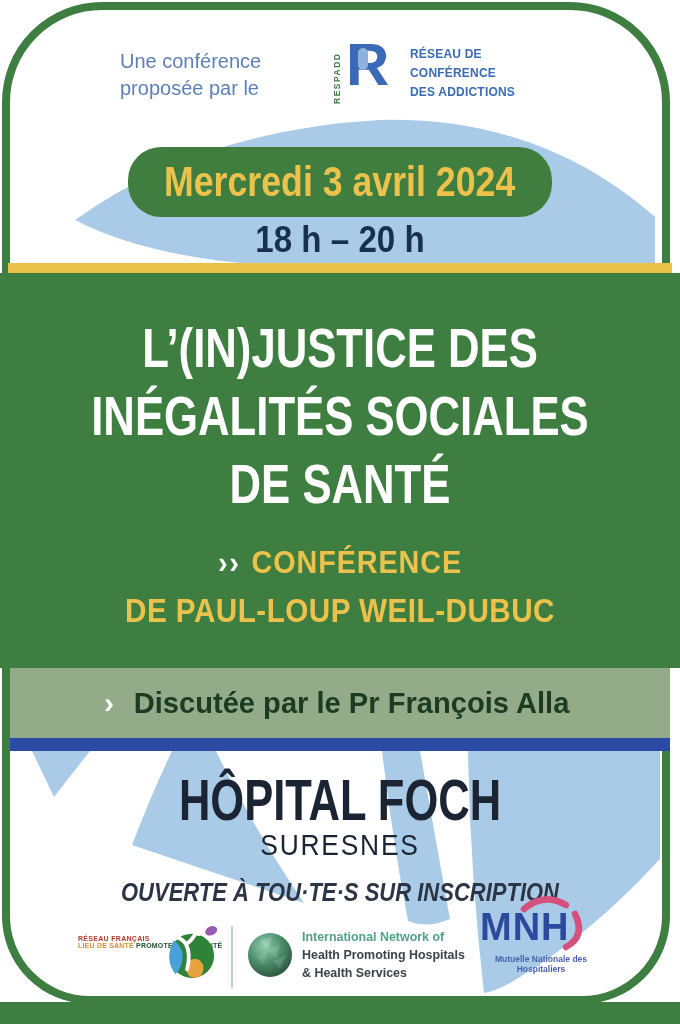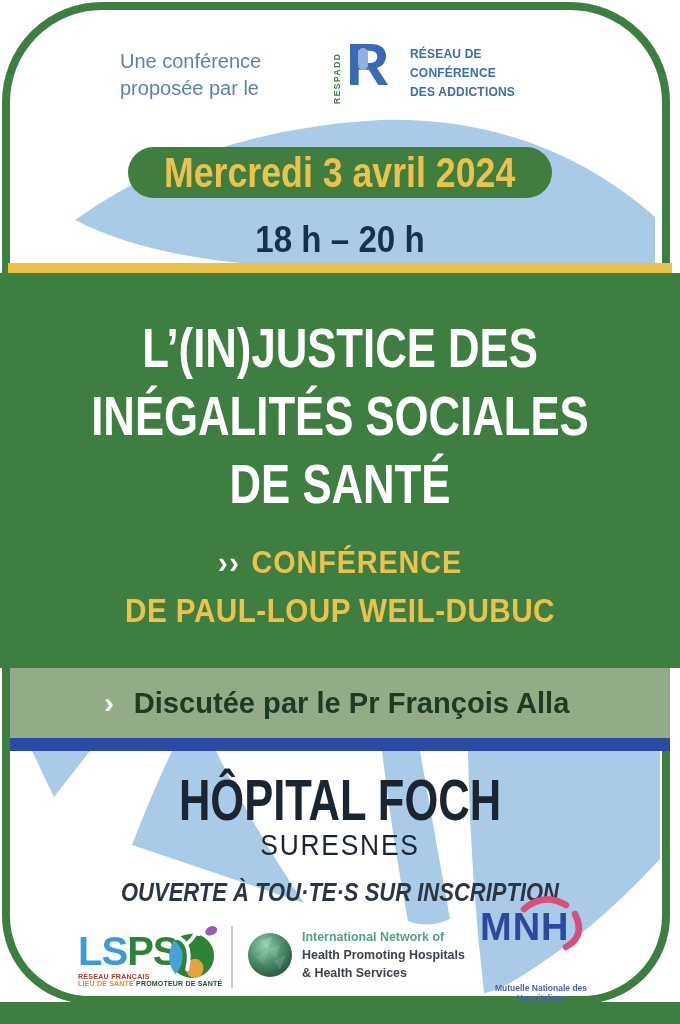--- a/index.html
+++ b/index.html
@@ -18,21 +18,21 @@
   .respadd{position:absolute;left:332px;top:42px;width:210px;height:66px;}
   .respadd-vert{position:absolute;left:0;top:4px;height:58px;writing-mode:vertical-rl;
                 transform:rotate(180deg);font-size:8.5px;font-weight:700;letter-spacing:1.5px;
                 color:#3f7e41;}
   .respadd-r{position:absolute;left:14px;top:-8px;width:52px;height:62px;}
   .r-letter{font-size:60px;font-weight:900;color:#3a6ab5;letter-spacing:-2px;line-height:62px;}
   .r-pill{position:absolute;left:12px;top:14px;width:10px;height:22px;border-radius:6px;background:#8fb2dd;}
   .respadd-name{position:absolute;left:78px;top:3px;color:#3a6cb4;font-size:12px;
                 font-weight:700;line-height:19px;letter-spacing:0.2px;}
 
-  .date-pill{position:absolute;left:128px;top:147px;width:424px;height:51px;border-radius:33px;
+  .date-pill{position:absolute;left:128px;top:147px;width:424px;height:70px;border-radius:33px;
              background:#3f7e3f;display:flex;align-items:center;justify-content:center;}
   .date-text{color:#ecc24d;font-size:42px;font-weight:700;transform:scaleX(0.85);white-space:nowrap;}
   .time-text{position:absolute;left:0;right:0;top:219px;text-align:center;color:#17304d;
              font-size:36px;font-weight:700;transform:scaleX(0.92);}
 
   .yellow-bar{position:absolute;left:8px;right:8px;top:263px;height:10px;background:#e9c149;}
 
   
   .green-band{position:absolute;left:0;top:273px;width:680px;height:395px;background:#3f7e41;}
   .main-title{position:absolute;left:0;right:0;top:314px;text-align:center;color:#ffffff;
@@ -68,21 +68,21 @@
   .lsps-sub2 .org{color:#d98c2b;} .lsps-sub2 .drk{color:#20502c;}
   .lsps-icon{position:absolute;left:163px;top:922px;}
   .logo-divider{position:absolute;left:231px;top:926px;width:2px;height:62px;background:#c2cbd2;}
   .hph{position:absolute;left:246px;top:926px;}
   .hph-globe{position:absolute;left:0;top:5px;}
   .hph-text{position:absolute;left:56px;top:2px;font-size:13.5px;line-height:18px;font-weight:600;
             transform:scaleX(0.92);transform-origin:left center;white-space:nowrap;}
   .hph-l1{color:#53a184;} .hph-l23{color:#3c434b;font-weight:700;}
   .mnh{position:absolute;left:476px;top:896px;width:130px;}
   .mnh-sub{position:absolute;left:-6px;top:58px;width:142px;text-align:center;color:#4a5fae;
-           font-size:8.5px;font-weight:600;margin-top:29px;}
+           font-size:8.5px;font-weight:600;}
 </style>
 </head>
 <body>
 
 <div class="poster">
 
   <svg class="abs" style="left:0;top:112px;" width="680" height="152" viewBox="0 0 680 152">
     <path d="M75,108 Q200,18 380,8 Q540,4 655,105 L655,152 L250,152 Q140,142 75,108 Z" fill="#a9cbe8"></path>
   </svg>
   <svg class="abs" style="left:0;top:751px;" width="680" height="250" viewBox="0 0 680 250">
@@ -134,23 +134,20 @@
     <span class="disc-chevron">›</span>
     <span class="disc-text">Discutée par le Pr François Alla</span>
   </div>
   <div class="blue-bar"></div>
 
   <div class="venue-name">HÔPITAL FOCH</div>
   <div class="venue-city">SURESNES</div>
   <div class="reg-note">OUVERTE À TOU·TE·S SUR INSCRIPTION</div>
 
   <div class="lsps">
-    <div class="lsps-acronym">
-      <span class="lsps-blue">LS</span><span class="lsps-green">PS</span>
-    </div>
     <div class="lsps-sub1">RÉSEAU FRANÇAIS</div>
     <div class="lsps-sub2">
       <span class="org">LIEU DE SANTÉ </span><span class="drk">PROMOTEUR DE SANTÉ</span>
     </div>
   </div>
   <svg class="lsps-icon" width="54" height="60" viewBox="0 0 56 60">
     <ellipse cx="30" cy="34" rx="23" ry="23" fill="#2f8338"></ellipse>
     <path d="M11,18 Q1,38 13,53 Q22,44 20,30 Q17,21 11,18 Z" fill="#4aa0d8"></path>
     <ellipse cx="33" cy="47" rx="9" ry="10" fill="#e6a23c"></ellipse>
     <path d="M25,48 Q29,32 24,22 M24,22 Q19,15 13,15 M24,22 Q31,17 34,10" stroke="#ffffff" stroke-width="4" stroke-linecap="round" fill="none"></path>

